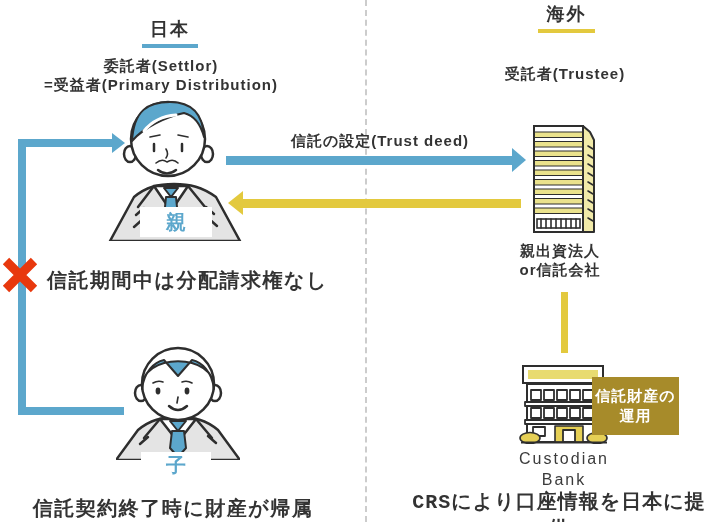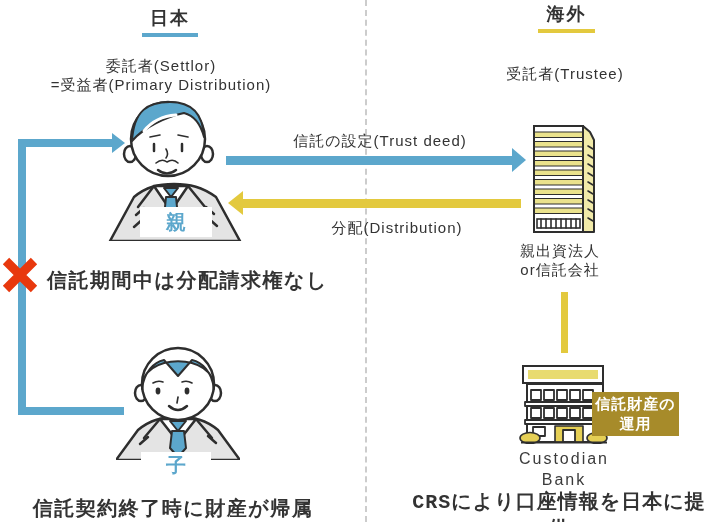--- a/index.html
+++ b/index.html
@@ -12,21 +12,21 @@
     --divider-gray:#CCCCCC;
     --suit-gray:#E4E4E4;
   }
   html,body{margin:0;padding:0;background:#fff;}
   #canvas{
     position:relative;width:704px;height:522px;background:#fff;overflow:hidden;
     font-family:"Liberation Sans","DejaVu Sans",sans-serif;color:var(--text-dark);
   }
   .abs{position:absolute;}
   .ctr{text-align:center;}
-  .jp-label{font-size:15px;font-weight:400;letter-spacing:1px;color:var(--text-dark);line-height:19px;}
+  .jp-label{font-size:15px;font-weight:700;letter-spacing:1px;color:var(--text-dark);line-height:19px;}
   .note{font-size:20px;font-weight:700;letter-spacing:1.5px;color:var(--text-dark);font-family:Liberation Mono, monospace;}
   .hdr{font-size:18px;font-weight:700;letter-spacing:2px;text-align:center;padding-bottom:3px;}
   .tag{background:#fff;color:var(--japan-blue);font-size:20px;font-weight:700;text-align:center;}
   .bar{background:var(--japan-blue);}
   .ybar{background:var(--overseas-yellow);}
   .tri{width:0;height:0;}
   .tri-right{border-top:12px solid transparent;border-bottom:12px solid transparent;border-left:14px solid var(--japan-blue);}
   .tri-right-sm{border-top:10px solid transparent;border-bottom:10px solid transparent;border-left:13px solid var(--japan-blue);}
   .tri-left{border-top:12px solid transparent;border-bottom:12px solid transparent;border-right:15px solid var(--overseas-yellow);}
   .divider{border-left:2px dashed var(--divider-gray);width:0;}
@@ -45,21 +45,21 @@
   .f-yel{fill:#E5CF55;stroke:#2E2E2E;stroke-width:1.6;stroke-linejoin:round;}
   .f-sign{fill:#E8DB70;}
 </style>
 </head>
 <body>
 
 <div id="canvas">
 
   <div class="abs divider" style="left:365px;top:0;height:522px;"></div>
 
-  <div class="abs hdr" style="left:142px;top:6px;width:56px;border-bottom:4px solid var(--japan-blue);">日本</div>
+  <div class="abs hdr" style="left:142px;top:17px;width:56px;border-bottom:4px solid var(--japan-blue);">日本</div>
   <div class="abs hdr" style="left:538px;top:2px;width:57px;border-bottom:4px solid var(--overseas-yellow);">海外</div>
 
   <div class="abs ctr jp-label" style="left:11px;top:56px;width:300px;">
     <div>委託者(Settlor)</div>
     <div>=受益者(Primary Distribution)</div>
   </div>
 
   <div class="abs ctr jp-label" style="left:415px;top:64px;width:300px;">受託者(Trustee)</div>
 
   <div class="abs bar" style="left:18px;top:139px;width:8px;height:276px;"></div>
@@ -113,21 +113,20 @@
   <div class="abs tag" style="left:141px;top:452px;width:70px;height:27px;line-height:27px;">子</div>
 
   <div class="abs ctr note" style="left:23px;top:488px;width:300px;margin-top:7px;">信託契約終了時に財産が帰属</div>
 
   <div class="abs ctr jp-label" style="left:230px;top:131px;width:300px;">信託の設定(Trust deed)</div>
   <div class="abs bar" style="left:226px;top:156px;width:286px;height:9px;"></div>
   <div class="abs tri tri-right" style="left:512px;top:148px;"></div>
 
   <div class="abs tri tri-left" style="left:228px;top:191px;"></div>
   <div class="abs ybar" style="left:243px;top:199px;width:278px;height:9px;"></div>
-  <div class="abs ctr jp-label" style="left:247px;top:218px;width:300px;">分配(Distribution)</div>
 
   <svg class="abs" style="left:533px;top:124px;" width="66" height="110" viewBox="0 0 66 110">
     <polygon class="f-pale" points="50,2 57,8 61,16 61,108 50,108"></polygon>
     <path class="ln2" d="M55 22 l5 3 M55 31 l5 3 M55 40 l5 3 M55 49 l5 3 M55 58 l5 3 M55 67 l5 3 M55 76 l5 3 M55 85 l5 3 M55 94 l5 3"></path>
     <rect x="1" y="2" width="49" height="106" fill="#fff" stroke="#2E2E2E" stroke-width="2"></rect>
     <rect class="f-stripe" x="1.5" y="8" width="48" height="5.5"></rect>
     <rect class="f-stripe" x="1.5" y="17.5" width="48" height="5.5"></rect>
     <rect class="f-stripe" x="1.5" y="27" width="48" height="5.5"></rect>
     <rect class="f-stripe" x="1.5" y="36.5" width="48" height="5.5"></rect>
     <rect class="f-stripe" x="1.5" y="46" width="48" height="5.5"></rect>
@@ -162,21 +161,21 @@
     <rect class="f-w2" x="66" y="44" width="10" height="10"></rect>
     <rect class="f-w2" x="8" y="56" width="80" height="4"></rect>
     <rect class="f-yel" x="38" y="62" width="28" height="16"></rect>
     <rect class="f-w2" x="46" y="66" width="12" height="12"></rect>
     <rect class="f-w2" x="16" y="63" width="12" height="9"></rect>
     <ellipse class="f-yel" cx="13" cy="74" rx="10" ry="5.5"></ellipse>
     <ellipse class="f-yel" cx="80" cy="74" rx="10" ry="5.5"></ellipse>
     <path d="M4 78.6 L90 78.6" stroke="#2E2E2E" stroke-width="2"></path>
   </svg>
 
-  <div class="abs badge" style="left:592px;top:392px;width:87px;height:44px;">
+  <div class="abs badge" style="left:592px;top:377px;width:87px;height:58px;">
     <div>信託財産の</div>
     <div>運用</div>
   </div>
 
   <div class="abs ctr bank-label" style="left:414px;top:448px;width:300px;">
     <div>Custodian</div>
     <div>Bank</div>
   </div>
 
   <div class="abs ctr note" style="left:409px;top:488px;width:300px;letter-spacing:1px;">CRSにより口座情報を日本に提供</div>

